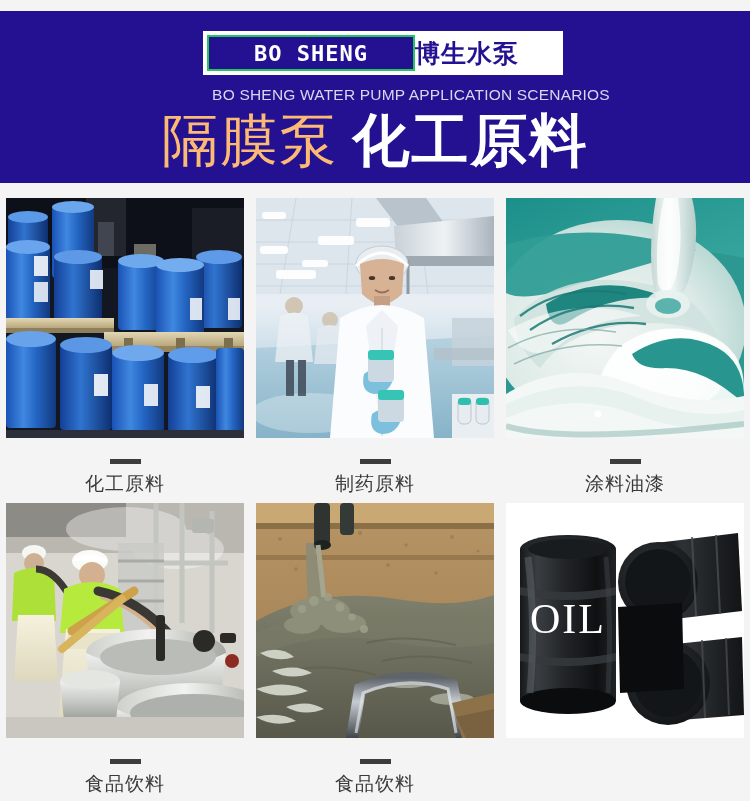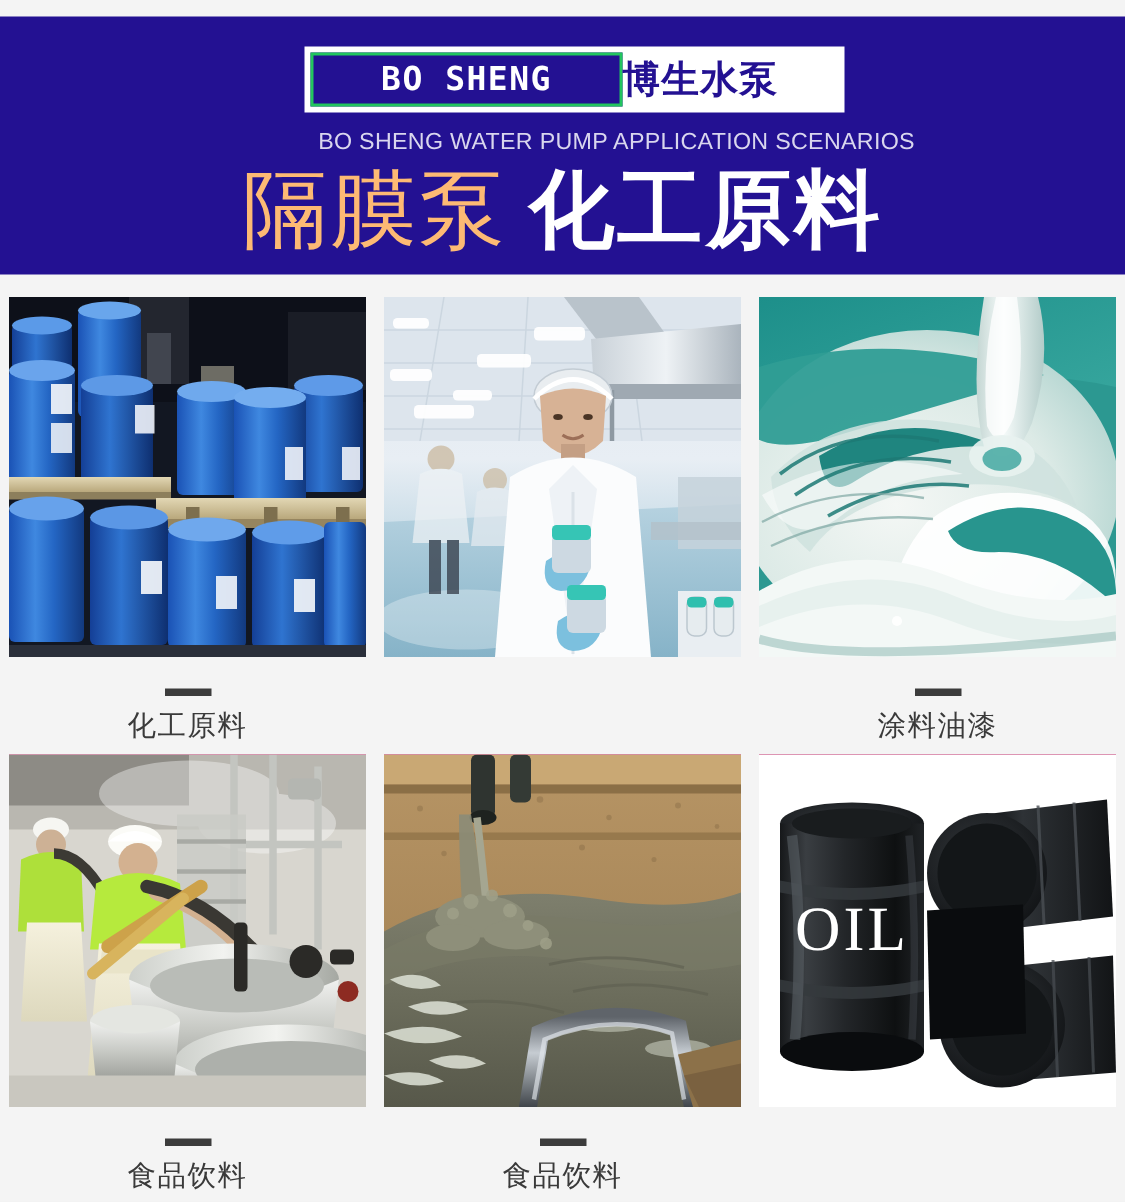--- a/index.html
+++ b/index.html
@@ -288,20 +288,24 @@
 
             <rect x="196" y="196" width="42" height="44" fill="#e9eef2"></rect>
             <g>
               <rect x="202" y="200" width="13" height="26" rx="5" fill="#e6ecef" stroke="#bcc7cf"></rect>
               <rect x="202" y="200" width="13" height="7" rx="3" fill="#2fbfae"></rect>
               <rect x="220" y="200" width="13" height="26" rx="5" fill="#e6ecef" stroke="#bcc7cf"></rect>
               <rect x="220" y="200" width="13" height="7" rx="3" fill="#2fbfae"></rect>
             </g>
           </svg>
         </div>
+        <div class="cap">
+          <div class="dash"></div>
+          <div class="cap-text">制药原料</div>
+        </div>
       </div>
 
       <div class="cell">
         <div class="thumb">
           <svg width="238" height="240" viewBox="0 0 238 240">
             <defs>
               <radialGradient id="pail" cx=".42" cy=".55" r=".75">
                 <stop offset="0" stop-color="#f4f7f5"></stop>
                   <stop offset=".55" stop-color="#dceae6"></stop>
                 <stop offset="1" stop-color="#9cc9c4"></stop>

